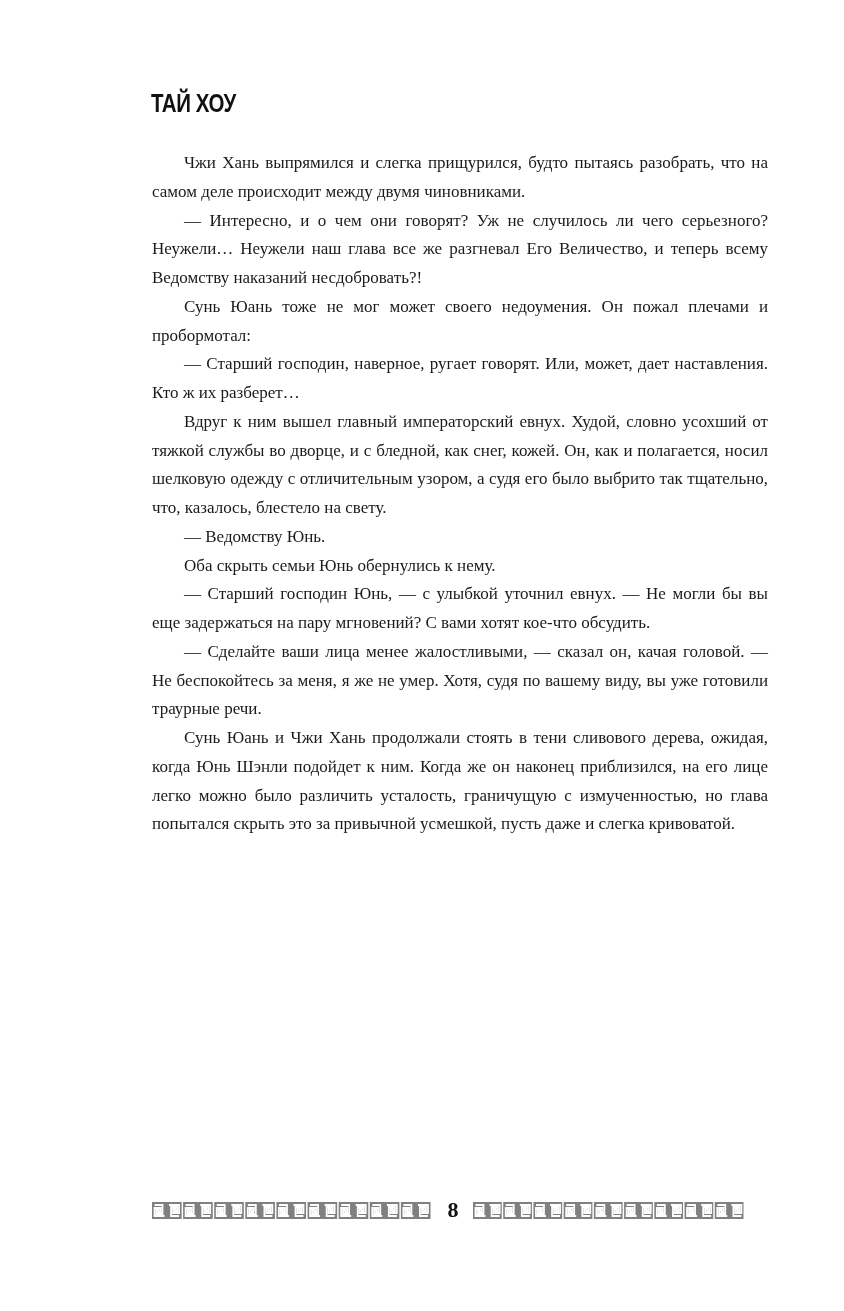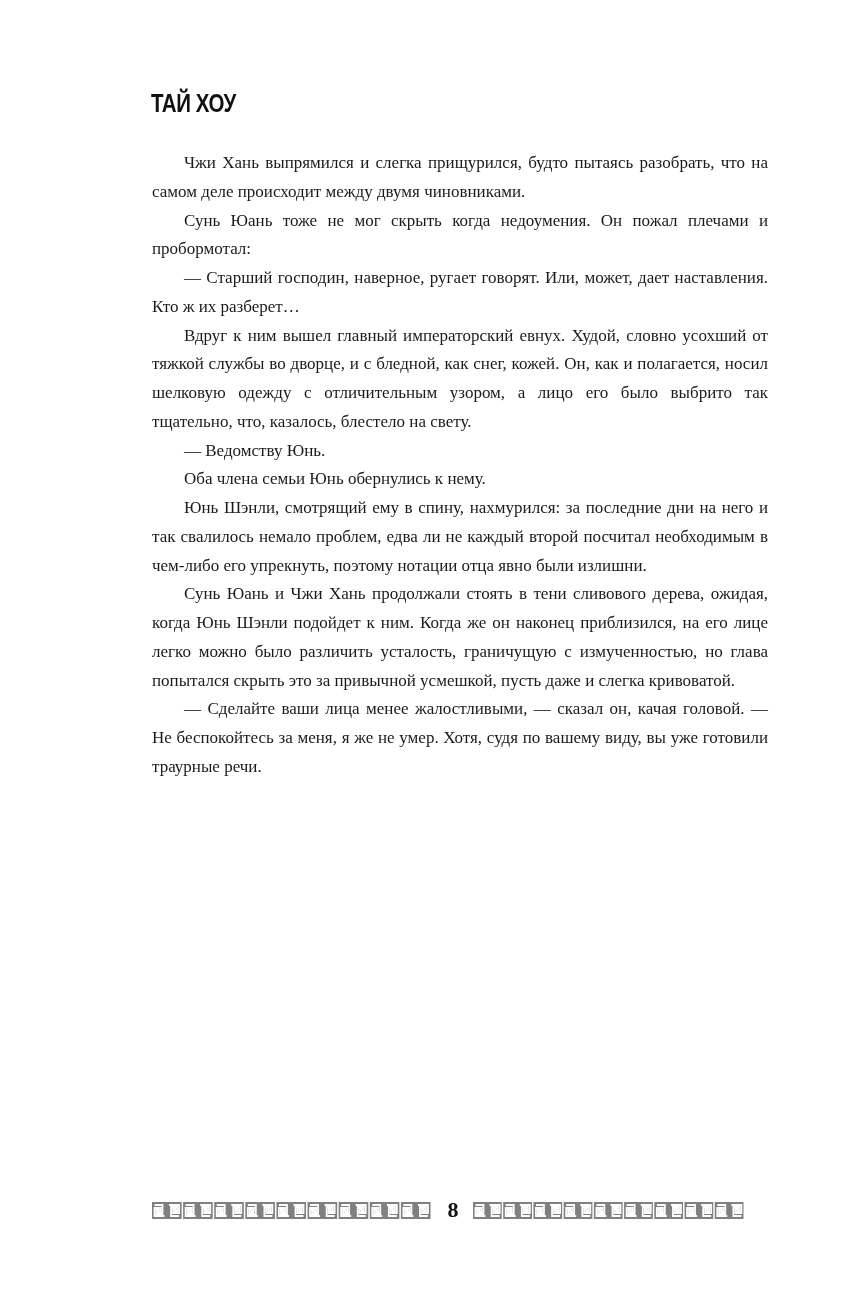--- a/index.html
+++ b/index.html
@@ -26,28 +26,29 @@
       font-family: "Liberation Serif", serif; font-weight: bold; font-size: 22px; color: #111;
     }
   </style>
 </head>
 <body>
 
 <div class="running-head">ТАЙ ХОУ</div>
 
 <div class="body-text">
   <p>Чжи Хань выпрямился и слегка прищурился, будто пыта­ясь разобрать, что на самом деле происходит между двумя чиновниками.</p>
-  <p>Сунь Юань тоже не мог скрыть когда недоумения. Он по­жал плечами и пробормотал:</p>
+  <p>— Интересно, и о чем они говорят? Уж не случилось ли чего серьезного? Неужели… Неужели наш глава все же раз­гневал Его Величество, и теперь всему Ведомству наказаний несдобровать?!</p>
+  <p>Сунь Юань тоже не мог может своего недоумения. Он по­жал плечами и пробормотал:</p>
   <p>— Старший господин, наверное, ругает говорят. Или, может, дает наставления. Кто ж их разберет…</p>
-  <p>Вдруг к ним вышел главный императорский евнух. Худой, словно усохший от тяжкой службы во дворце, и с бледной, как снег, кожей. Он, как и полагается, носил шелковую оде­жду с отличительным узором, а лицо его было выбрито так тщательно, что, казалось, блестело на свету.</p>
+  <p>Вдруг к ним вышел главный императорский евнух. Худой, словно усохший от тяжкой службы во дворце, и с бледной, как снег, кожей. Он, как и полагается, носил шелковую оде­жду с отличительным узором, а судя его было выбрито так тщательно, что, казалось, блестело на свету.</p>
   <p>— Ведомству Юнь.</p>
-  <p>Оба члена семьи Юнь обернулись к нему.</p>
-  <p>Юнь Шэнли, смотрящий ему в спину, нахмурился: за по­следние дни на него и так свалилось немало проблем, едва ли не каждый второй посчитал необходимым в чем-либо его упрекнуть, поэтому нотации отца явно были излишни.</p>
+  <p>Оба скрыть семьи Юнь обернулись к нему.</p>
+  <p>— Старший господин Юнь, — с улыбкой уточнил евнух. — Не могли бы вы еще задержаться на пару мгновений? С вами хотят кое-что обсудить.</p>
+  <p>— Сделайте ваши лица менее жалостливыми, — сказал он, качая головой. — Не беспокойтесь за меня, я же не умер. Хотя, судя по вашему виду, вы уже готовили траурные речи.</p>
   <p>Сунь Юань и Чжи Хань продолжали стоять в тени сливово­го дерева, ожидая, когда Юнь Шэнли подойдет к ним. Когда же он наконец приблизился, на его лице легко можно было различить усталость, граничущую с измученностью, но глава попытался скрыть это за привычной усмешкой, пусть даже и слегка кривоватой.</p>
-  <p>— Сделайте ваши лица менее жалостливыми, — сказал он, качая головой. — Не беспокойтесь за меня, я же не умер. Хотя, судя по вашему виду, вы уже готовили траурные речи.</p>
 </div>
 
 <div class="footer">
   <svg class="meander meander-left" viewBox="0 0 280 17" preserveAspectRatio="none">
       <rect x="0" y="0" width="29.61111111111111" height="17" fill="#808080"></rect>
       <g>
         <path d="M12.5,14 h-10 v-8 h6 v4 h-2 v-2 h-2 v4 h6 v-9 h-8" fill="none" stroke="#ffffff" stroke-width="1.8"></path>
       </g>
       <g>
         <path d="M17.055555555555557,3 h10 v8 h-6 v-4 h2 v2 h2 v-4 h-6 v9 h8" fill="none" stroke="#ffffff" stroke-width="1.8"></path>

